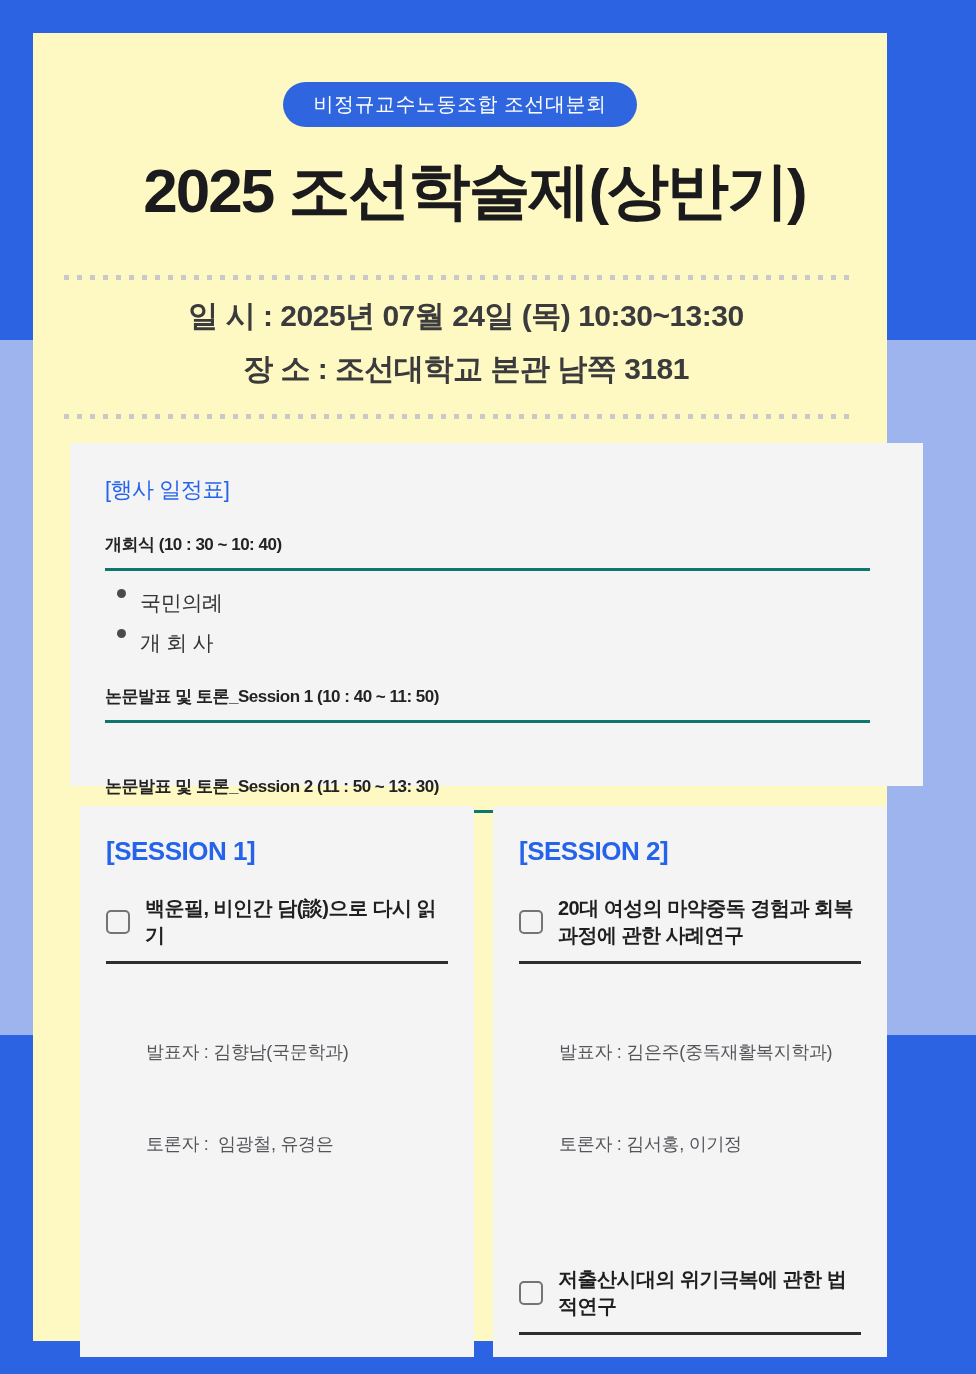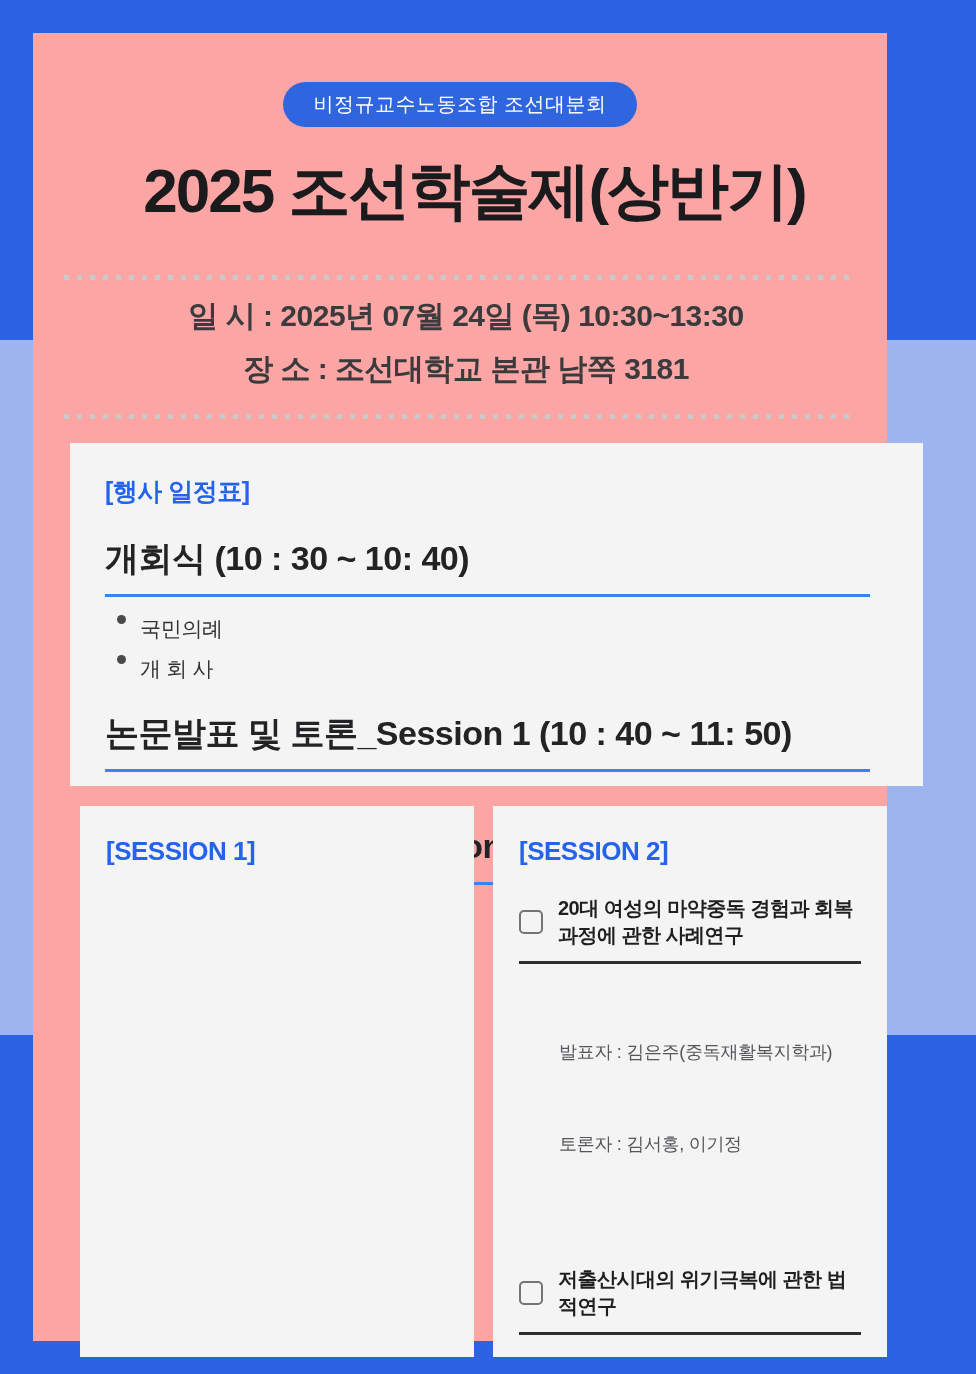--- a/index.html
+++ b/index.html
@@ -10,21 +10,21 @@
     font-family: "Liberation Sans", sans-serif;
   }
   .band {
     position: absolute; left: 0; top: 340px;
     width: 976px; height: 695px;
     background: #9DB4EE;
   }
   .page {
     position: absolute; left: 33px; top: 33px;
     width: 854px; height: 1308px;
-    background: #fca5a5;
+    background: #fef9c3;
     box-sizing: border-box;
   }
   .badge {
     display: block; width: fit-content;
     margin: 49px auto 0;
     background: #2F66DF; color: #ffffff;
     font-size: 20px; font-weight: 500;
     padding: 9px 30px; border-radius: 26px;
     letter-spacing: 0.5px;
   }
@@ -50,26 +50,26 @@
   }
   .dotted2 { margin-top: 24px; }
   .schedule {
     margin-left: 37px; margin-top: 24px;
     width: 853px; height: 343px;
     background: #F4F4F4;
     box-sizing: border-box;
     padding: 32px 35px;
   }
   .schedule-header {
-    color: #2563EB; font-size: 25px; font-weight: 700;
+    color: #2563EB; font-size: 22px; font-weight: 400;
     letter-spacing: -0.5px;
   }
   .sched-item-title {
-    font-size: 34px; font-weight: 800; color: #232325;
-    border-bottom: 3px solid #3b82f6;
+    font-size: 17px; font-weight: 800; color: #232325;
+    border-bottom: 3px solid #0f766e;
     padding-bottom: 12px; margin-top: 28px; margin-right: 18px;
     letter-spacing: -0.5px;
   }
   .bullets { list-style: none; margin: 18px 0 2px; padding: 0 0 0 12px; }
   .bullets li {
     font-size: 21px; color: #333336; margin-top: 12px;
     display: flex; gap: 14px;
     letter-spacing: -0.3px;
   }
   .bullet-dot {
@@ -150,20 +150,30 @@
     <div class="sched-item-title">논문발표 및 토론_Session 1 (10 : 40 ~ 11: 50)</div>
 
     <div class="sched-item-title" style="margin-top:52px">논문발표 및 토론_Session 2 (11 : 50 ~ 13: 30)</div>
   </div>
 
   <div class="sessions">
 
     <div class="panel">
       <div class="panel-header">[SESSION 1]</div>
 
+      <div class="paper first">
+        <div class="paper-head">
+          <span class="checkbox"></span>
+          <span class="paper-title">백운필, 비인간 담(談)으로 다시 읽기</span>
+        </div>
+        <div class="paper-meta">
+          <div>발표자 : 김향남(국문학과)</div>
+          <div>토론자 :  임광철, 유경은</div>
+        </div>
+      </div>
 
       <div class="paper">
         <div class="paper-meta">
           
           
         </div>
       </div>
 
     </div>
 

